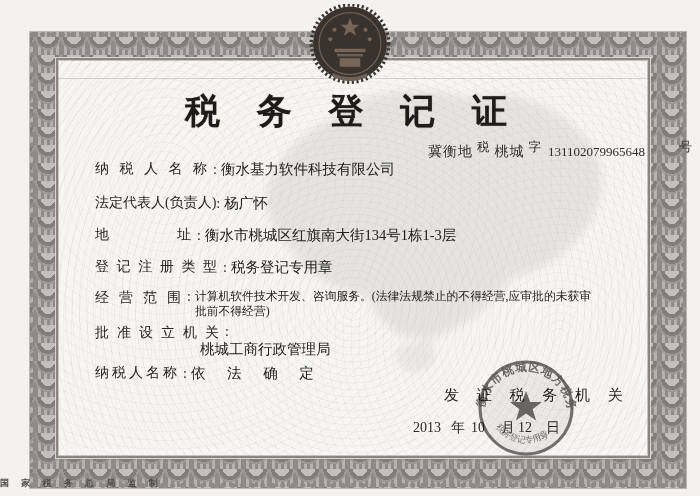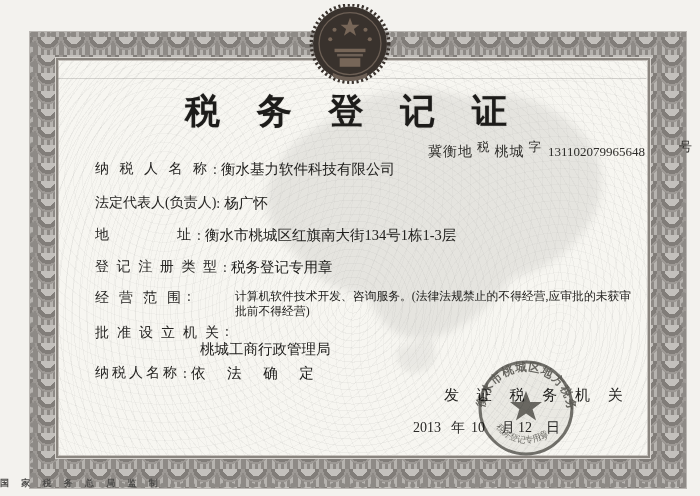--- a/index.html
+++ b/index.html
@@ -50,21 +50,21 @@
   .serial .sup{position:relative;top:-5px;font-size:12.5px;margin:0 4px;}
   .serial .num{font-size:13px;letter-spacing:0;margin-left:2px;}
   .serial .suffix{position:relative;top:-5px;margin-left:34px;font-size:13px;}
 
   .row{position:absolute;left:95px;font-size:14px;white-space:nowrap;color:#262523;}
   .lbl{display:inline-block;text-align:justify;text-align-last:justify;vertical-align:top;}
   .w82{width:82px;}.w86{width:86px;}.w96{width:96px;}.w112{width:112px;}.w122{width:122px;}.w124{width:124px;}
   .colon{margin:0 4px 0 6px;}
   .val{font-size:14.5px;color:#21201e;}
   .row-scope{white-space:normal;}
-  .row-scope .val{display:inline-block;width:404px;font-size:11.8px;line-height:15px;vertical-align:top;white-space:normal;margin-left:40px;}
+  .row-scope .val{display:inline-block;width:404px;font-size:11.8px;line-height:15px;vertical-align:top;white-space:normal;}
   .val-spaced{letter-spacing:9px;}
   .row-approve-val{position:absolute;left:200px;font-size:14.5px;color:#21201e;}
 
   .issuer{position:absolute;left:444px;top:386px;font-size:15px;letter-spacing:7px;color:#242321;}
   .dateline{position:absolute;left:413px;top:419px;font-size:14px;color:#2a2927;white-space:nowrap;}
   .dateline span{display:inline-block;}
   .d-year{margin-right:10px;}
   .d-yu{margin-right:6px;}
   .d-month{margin-right:16px;}
   .d-mu{margin-right:3px;}

